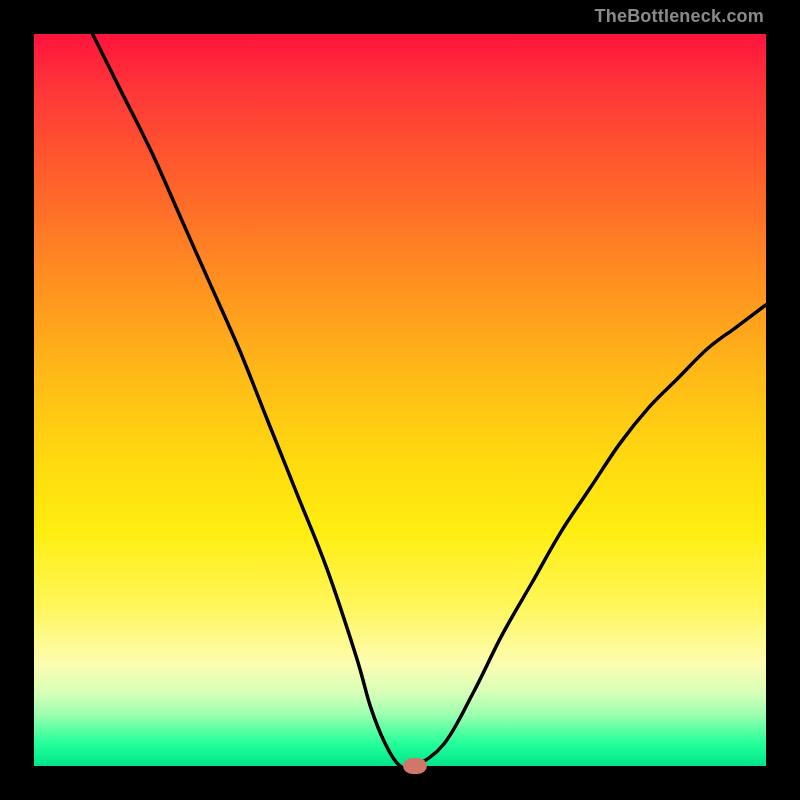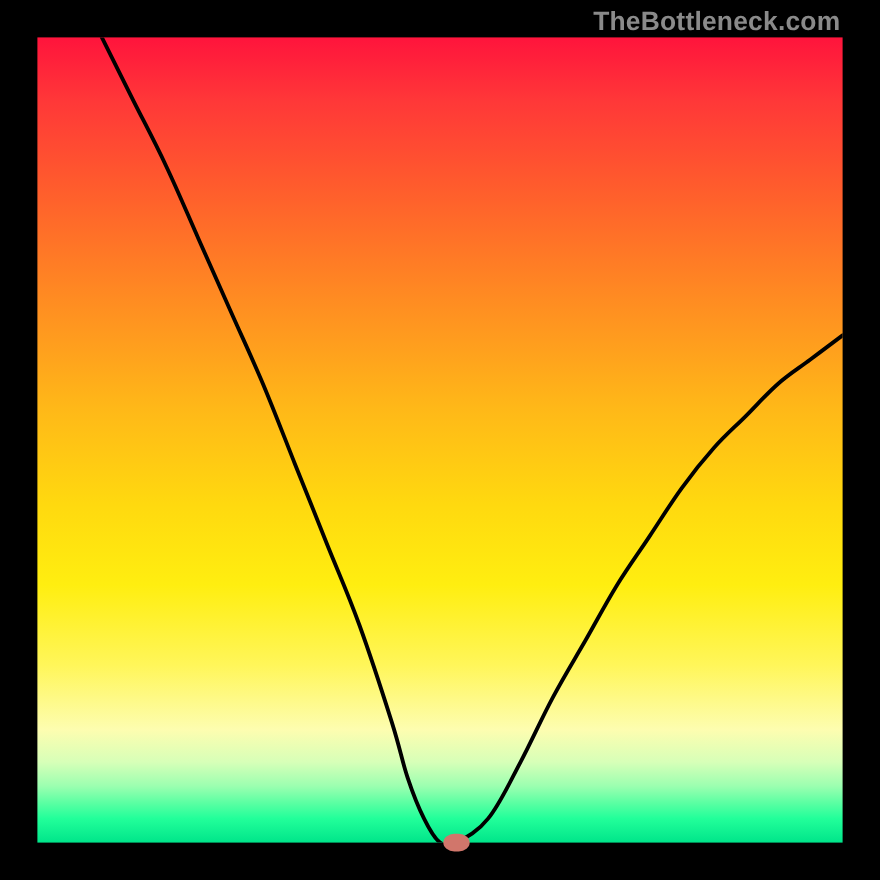--- a/index.html
+++ b/index.html
@@ -39,21 +39,21 @@
       #5dffa3 95%,
       #22ff9a 97%,
       #00e58a 100%
     );
   }
   .watermark {
     position: absolute;
     top: 6px;
     right: 36px;
     font-family: Arial, Helvetica, sans-serif;
-    font-size: 24px;
+    font-size: 18px;
     font-weight: 600;
     color: #8a8a8a;
     letter-spacing: 0.2px;
     margin-left: 48px;
   }
   svg.curve {
     position: absolute;
     left: 34px;
     top: 34px;
     width: 732px;

